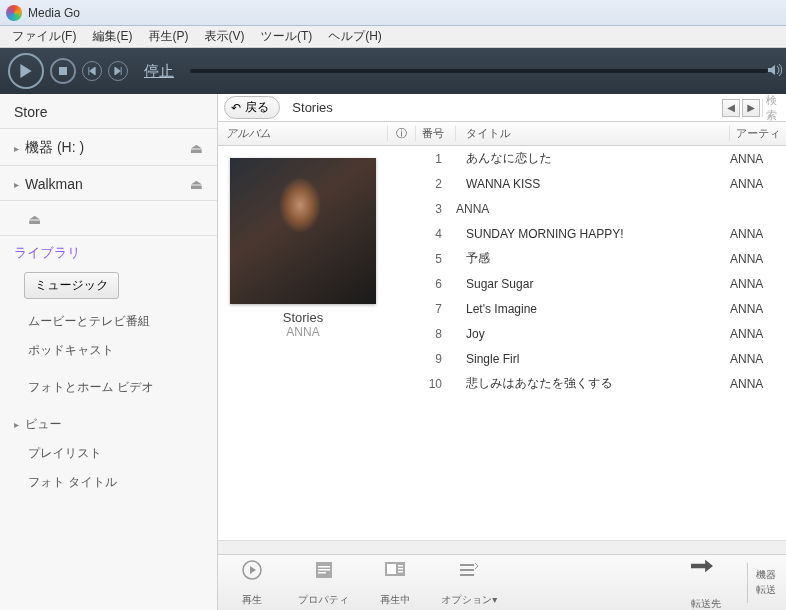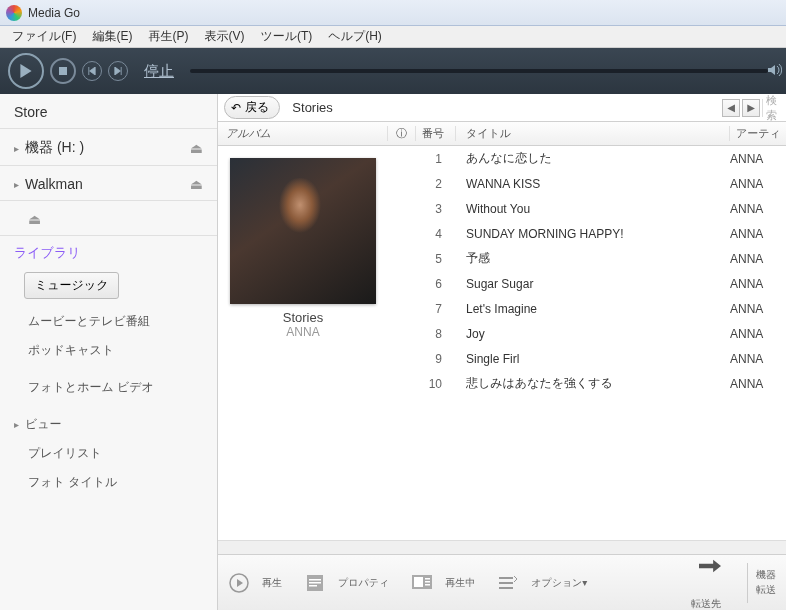--- a/index.html
+++ b/index.html
@@ -55,25 +55,25 @@
 .album-name { text-align: center; width: 146px; padding-top: 6px; font-size: 13px; color: #444; }
 .album-artist { text-align: center; width: 146px; font-size: 12px; color: #999; }
 
 .track-pane { flex: 1; overflow-y: auto; }
 .track-row { display: flex; height: 25px; align-items: center; font-size: 12px; color: #333; }
 .t-num { width: 40px; text-align: right; padding-right: 14px; color: #666; }
 .t-title { flex: 1; padding-left: 10px; }
 .t-artist { width: 56px; color: #444; }
 
 .bottom-bar { height: 56px; border-top: 1px solid #d0d0d0; background: linear-gradient(#fafafa,#ececec); display: flex; align-items: center; padding: 0 10px; gap: 22px; }
-.bb-item { display: flex; flex-direction: row; align-items: center; gap: 12px; cursor: pointer; min-width: 48px; }
+.bb-item { display: flex; flex-direction: column; align-items: center; gap: 12px; cursor: pointer; min-width: 48px; }
 .bb-icon { width: 22px; height: 22px; display: flex; align-items: center; justify-content: center; color: #888; }
 .bb-label { font-size: 10px; color: #666; }
 .bb-spacer { flex: 1; }
-.bb-transfer { display: flex; flex-direction: column; align-items: flex-end; gap: 20px; margin-right: 4px; }
+.bb-transfer { display: flex; flex-direction: column; align-items: flex-start; gap: 20px; margin-right: 4px; }
 .bb-device { font-size: 10px; color: #666; border-left: 1px solid #ccc; padding-left: 8px; height: 40px; display:flex; flex-direction:column; justify-content:center; gap:1px;}
 .hscroll { height: 14px; background: #f0f0f0; border-top: 1px solid #ddd; }
 </style>
 </head>
 <body>
 
 <div class="titlebar">
   <div class="app-icon"></div>
   <div class="app-title">Media Go</div>
 </div>
@@ -185,21 +185,20 @@
             <div class="t-title">あんなに恋した</div>
             <div class="t-artist">ANNA</div>
           </div>
           <div class="track-row">
             <div class="t-num">2</div>
             <div class="t-title">WANNA KISS</div>
             <div class="t-artist">ANNA</div>
           </div>
           <div class="track-row">
             <div class="t-num">3</div>
-            <div class="t-title">Without You</div>
             <div class="t-artist">ANNA</div>
           </div>
           <div class="track-row">
             <div class="t-num">4</div>
             <div class="t-title">SUNDAY MORNING HAPPY!</div>
             <div class="t-artist">ANNA</div>
           </div>
           <div class="track-row">
             <div class="t-num">5</div>
             <div class="t-title">予感</div>

